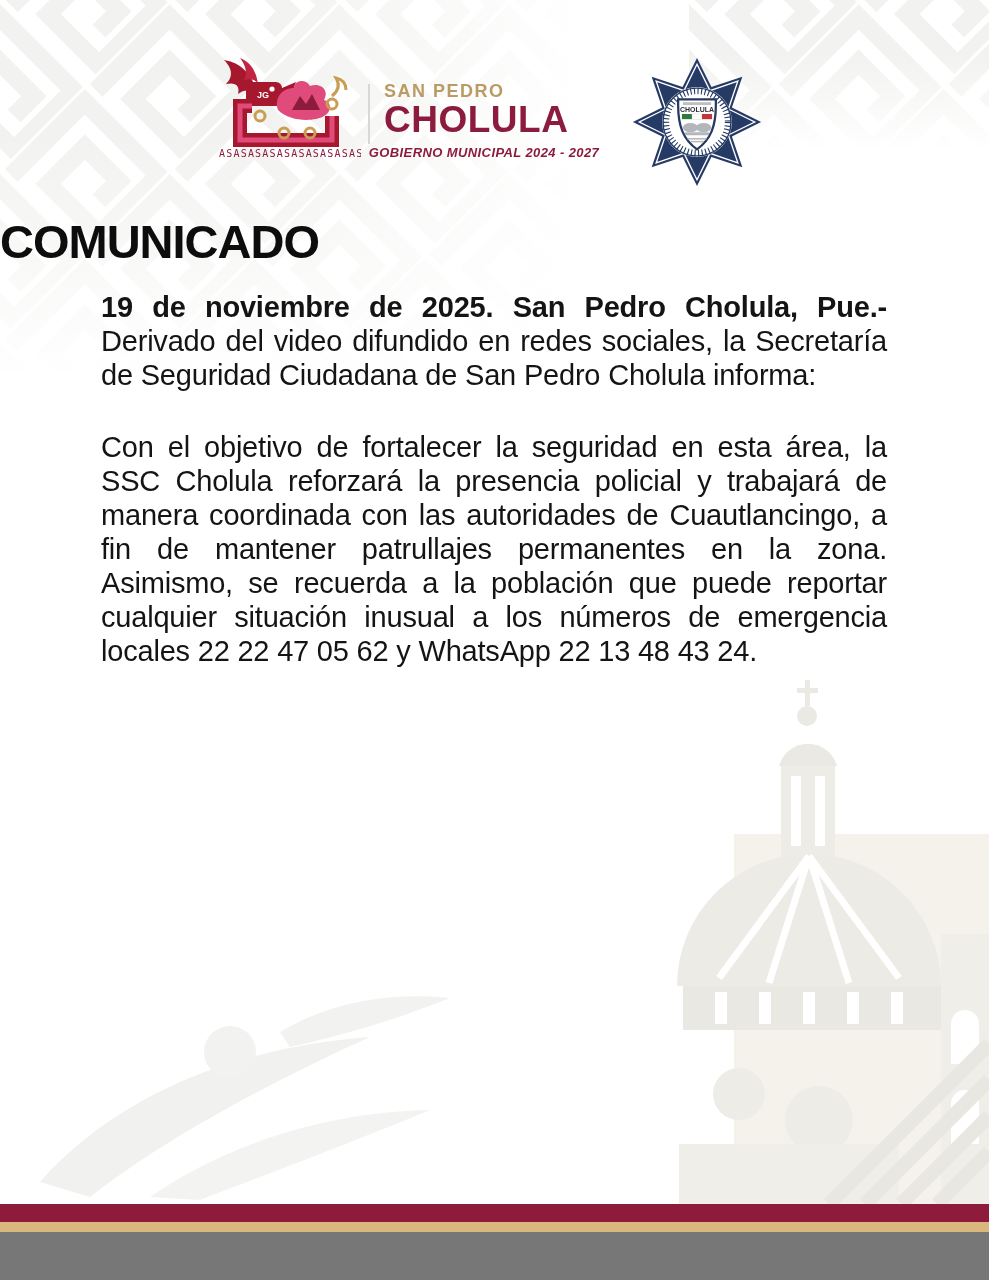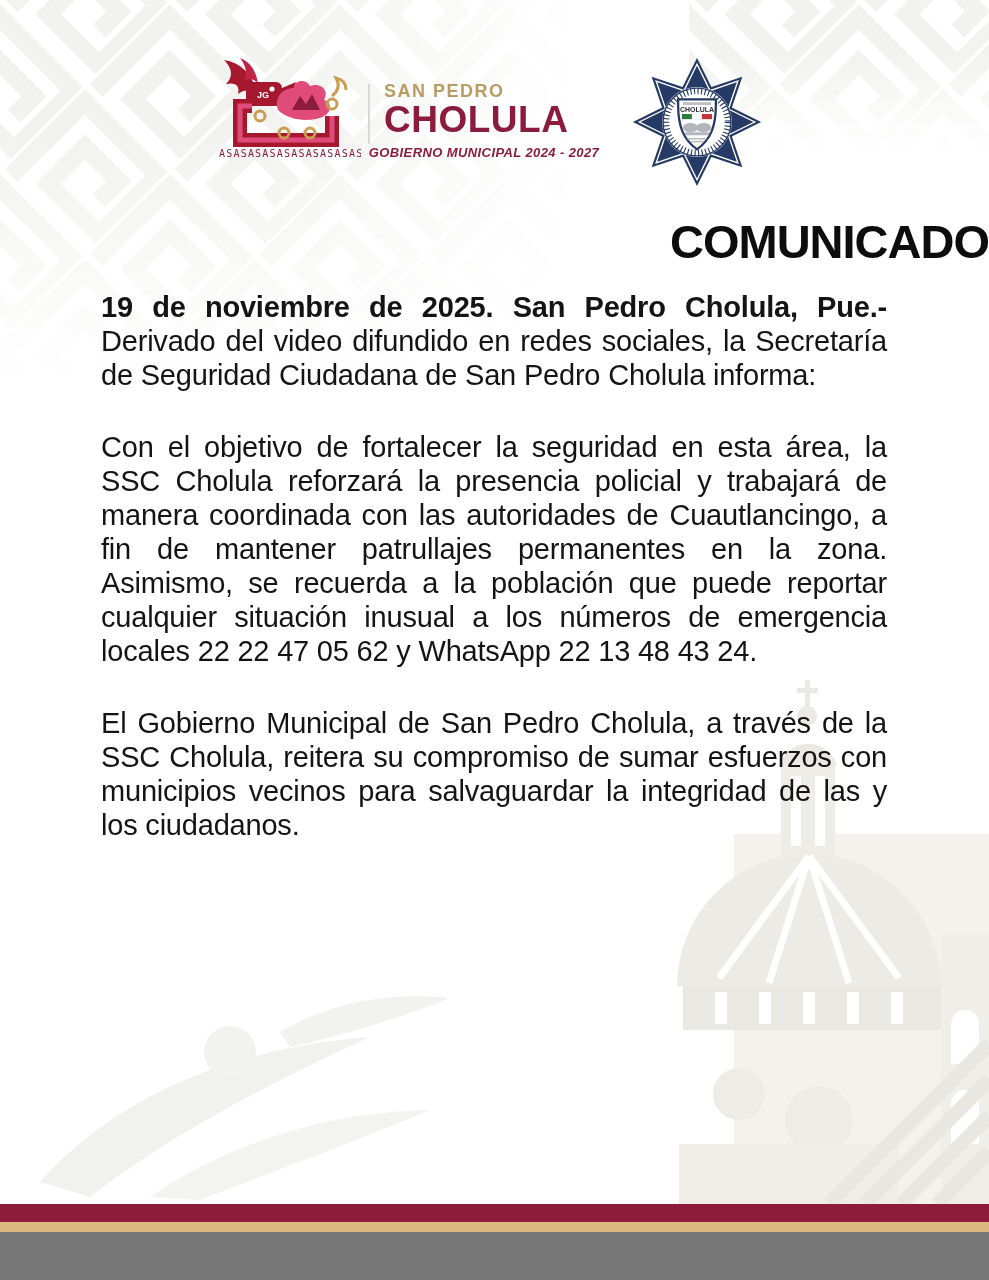--- a/index.html
+++ b/index.html
@@ -24,21 +24,21 @@
   .cl-sub{margin-top:7px;display:flex;align-items:center;justify-content:center;gap:3px;}
   .cl-sub .rule{height:2px;background:#8C1C3E;flex:1 1 auto;max-width:28px;}
   .cl-sub .dot{width:4px;height:4px;background:#8C1C3E;}
   .cl-sub .txt{
     font-size:13px;font-weight:bold;font-style:italic;color:#8C1C3E;
     letter-spacing:0.4px;white-space:nowrap;
   }
   .badge{position:absolute;left:628px;top:56px;width:138px;height:132px;}
   
   .doc-title{
-    position:absolute;left:0;top:214px;width:100%;text-align:right;z-index:2;
+    position:absolute;left:0;top:214px;width:100%;text-align:left;z-index:2;
     font-size:47px;font-weight:bold;color:#0d0d0d;letter-spacing:-1px;margin:0;
   }
   .content{position:absolute;left:101px;right:102px;top:290px;z-index:2;}
   .content p{
     margin:0 0 38px 0;text-align:justify;
     font-size:29px;line-height:34px;color:#141414;letter-spacing:-0.2px;
   }
   .content p b{letter-spacing:-0.2px;}
   
   .bar-maroon{position:absolute;left:0;bottom:10px;width:100%;height:18px;background:#8E1B3C;z-index:3;}
@@ -182,18 +182,17 @@
       <rect x="60" y="87" width="20" height="1.6" fill="#b8b8b8"></rect>
       <rect x="63" y="90" width="14" height="1.6" fill="#b8b8b8"></rect>
     </svg>
   </div>
 
   <h1 class="doc-title">COMUNICADO</h1>
 
   <div class="content">
     <p><b>19 de noviembre de 2025. San Pedro Cholula, Pue.-</b><span> Derivado del video difundido en redes sociales, la Secretaría de Seguridad Ciudadana de San Pedro Cholula informa:</span></p>
     <p><span>Con el objetivo de fortalecer la seguridad en esta área, la SSC Cholula reforzará la presencia policial y trabajará de manera coordinada con las autoridades de Cuautlancingo, a fin de mantener patrullajes permanentes en la zona. Asimismo, se recuerda a la población que puede reportar cualquier situación inusual a los números de emergencia locales 22 22 47 05 62 y WhatsApp 22 13 48 43 24.</span></p>
-    <p><span>El Gobierno Municipal de San Pedro Cholula, a través de la SSC Cholula, reitera su compromiso de sumar esfuerzos con municipios vecinos para salvaguardar la integridad de las y los ciudadanos.</span></p>
   </div>
 
   <div class="bar-maroon"></div>
   <div class="bar-tan"></div>
 </div>
 
 </body></html>

